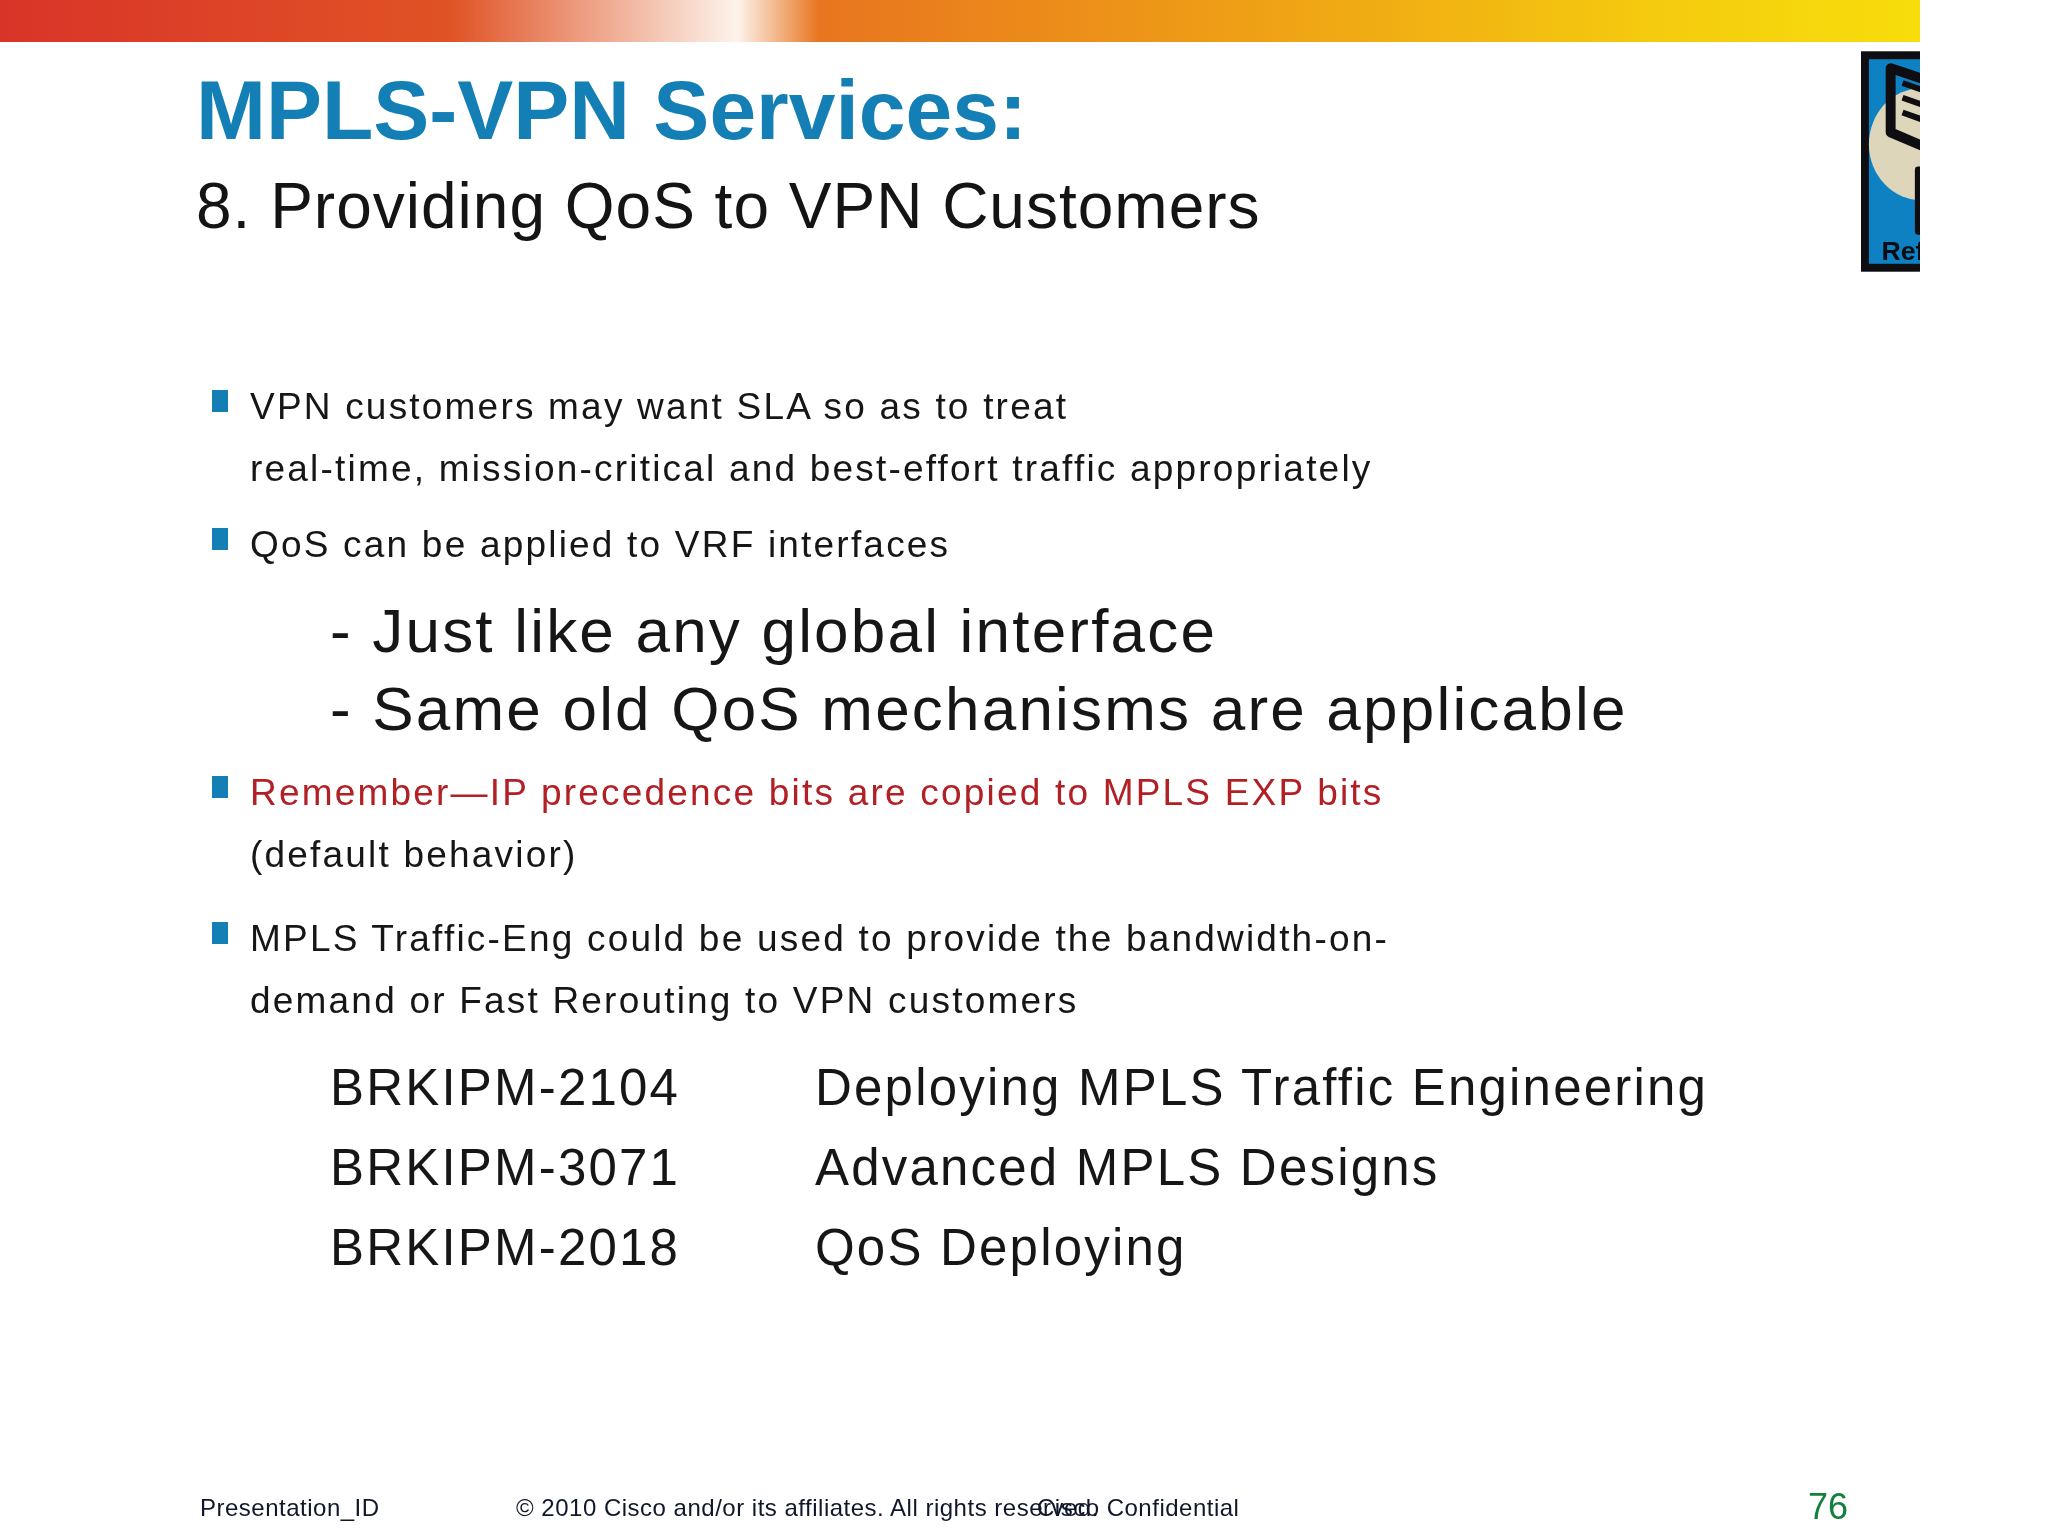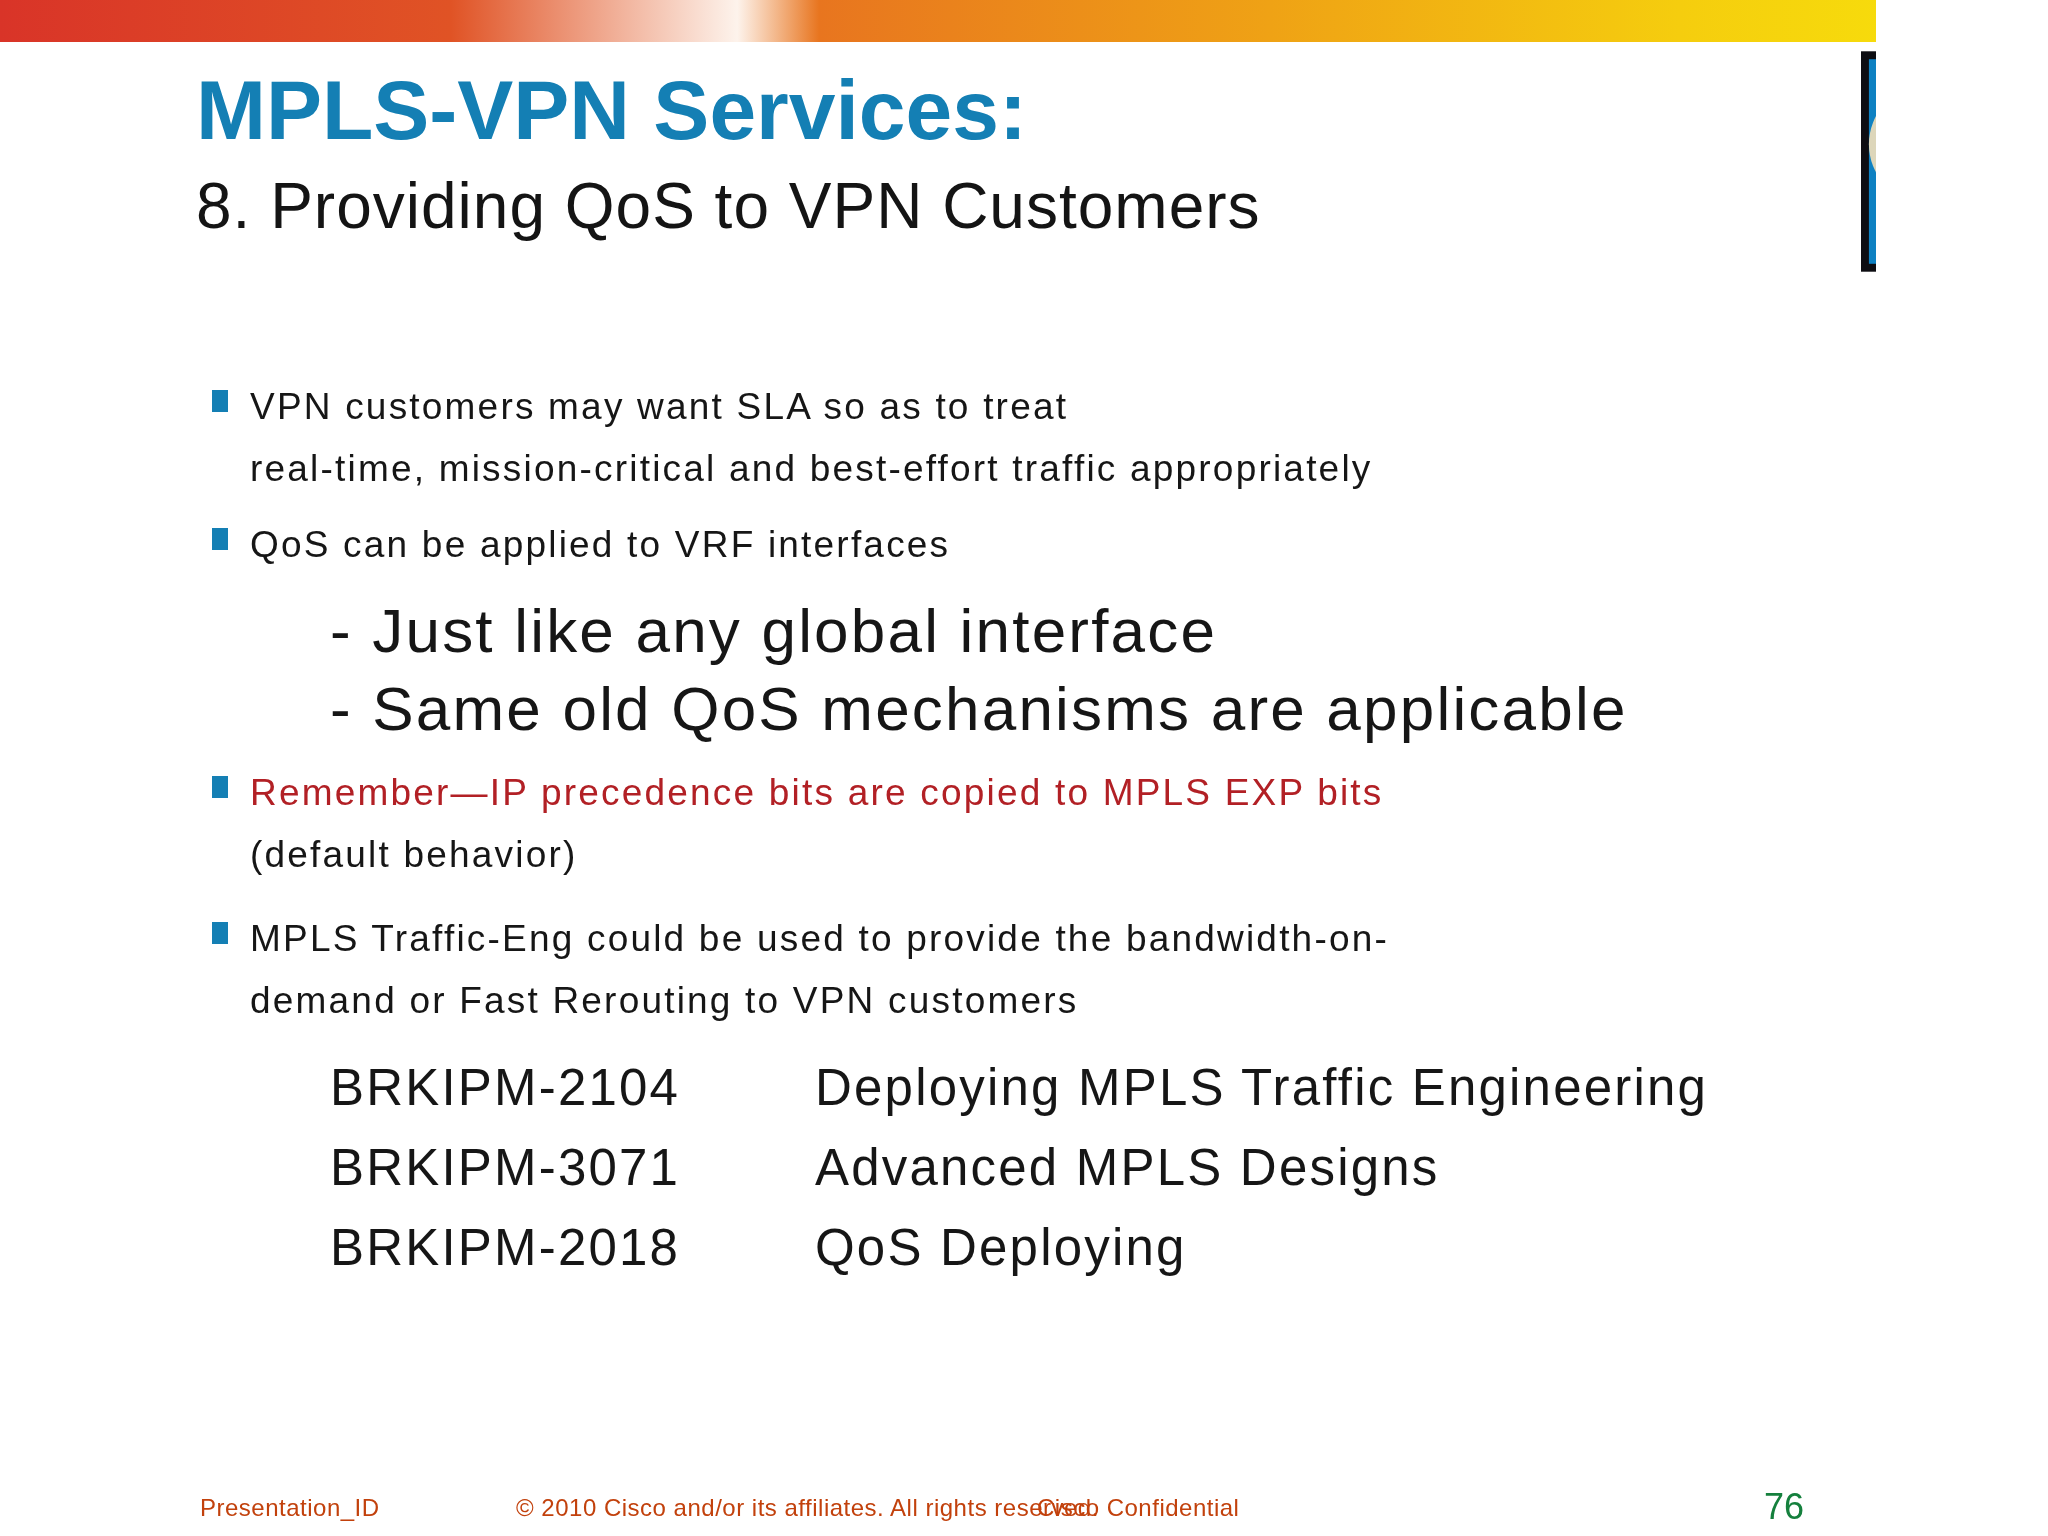--- a/index.html
+++ b/index.html
@@ -3,20 +3,21 @@
 <meta charset="utf-8">
 <style>
   html, body { margin: 0; padding: 0; background: #ffffff; }
   .slide {
     position: relative;
     width: 1876px;
     height: 1536px;
     background: #ffffff;
     font-family: "Liberation Sans", "DejaVu Sans", sans-serif;
     overflow: hidden;
+    padding-left: 44px;
   }
   .topbar {
     position: absolute;
     left: 0; top: 0;
     width: 2048px; height: 42px;
     background: linear-gradient(to right,
       #d93428 0%, #e05325 22%, #e9742016 36%, #e8751f 40%,
       #efa215 62%, #f5cd0e 82%, #f8e70a 100%);
   }
   .title {
@@ -77,21 +78,21 @@
     letter-spacing: 2.2px;
     color: #161616;
     white-space: nowrap;
   }
   .session-code { position: absolute; left: 0; }
   .session-title { position: absolute; left: 485px; }
   .footer-item {
     position: absolute;
     top: 1494px;
     font-size: 24px;
-    color: #c2410c;
+    color: #0f172a;
     letter-spacing: 0.5px;
     white-space: nowrap;
   }
   .page-number {
     position: absolute;
     top: 1486px;
     right: 72px;
     font-size: 36px;
     color: #15803d;
   }

